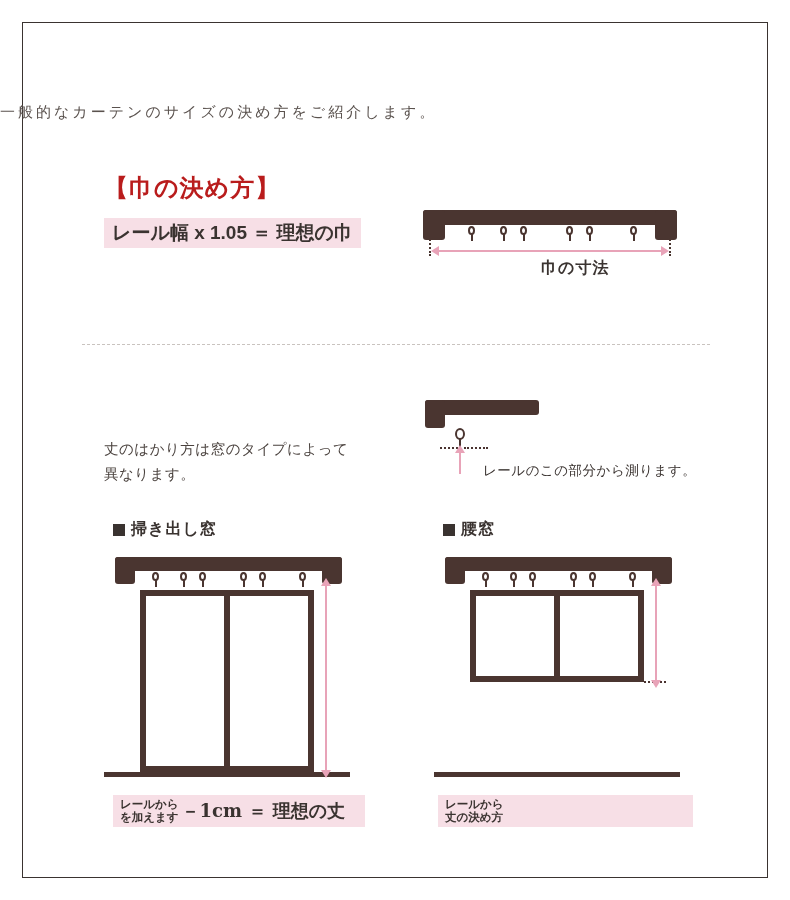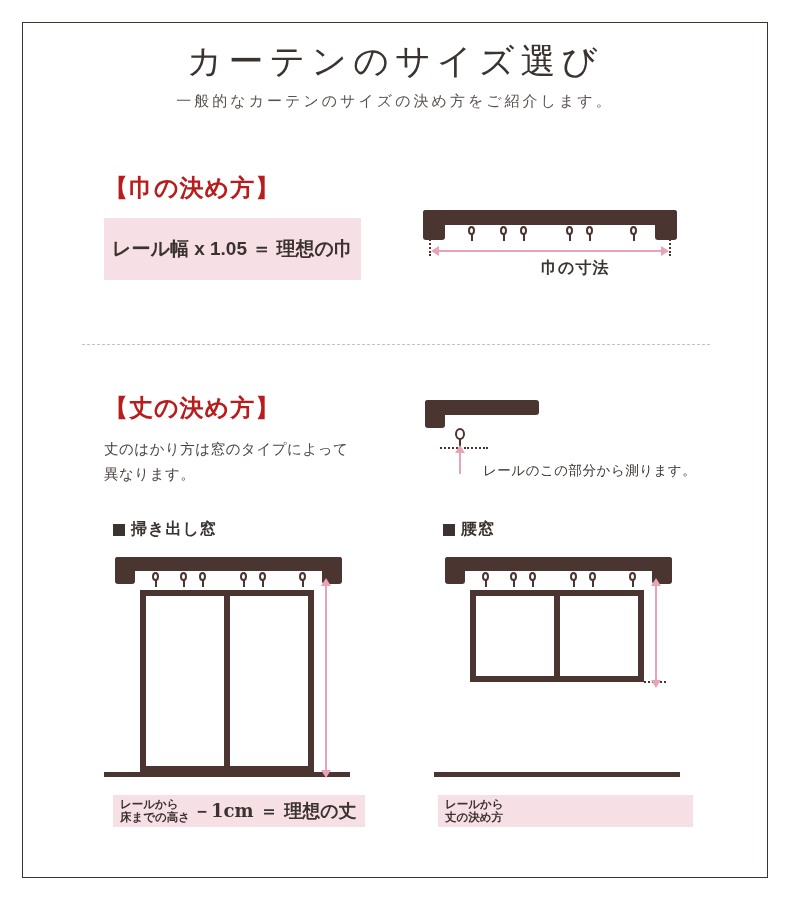--- a/index.html
+++ b/index.html
@@ -40,23 +40,23 @@
     text-align: center;
     font-size: 35px;
     letter-spacing: 6px;
     color: #3a3330;
     font-family: "DejaVu Serif", serif;
     font-weight: 400;
   }
   .subtitle {
     position: absolute;
     left: 0;
-    top: 92px;
+    top: 103px;
     width: 790px;
-    text-align: center;
+    text-align: left;
     font-size: 15px;
     letter-spacing: 3px;
     color: #5a524e;
     font-family: "DejaVu Serif", serif;
   }
 
   
   .sec-head {
     position: absolute;
     font-size: 24px;
@@ -75,21 +75,21 @@
     color: #3a3330;
     font-weight: bold;
     letter-spacing: 0px;
     display: flex;
     align-items: center;
     white-space: nowrap;
   }
   .f1 {
     left: 104px; top: 218px;
     height: 30px;
-    padding: 16px 8px;
+    padding: 0 8px;
     font-size: 19px;
   }
   .note {
     position: absolute;
     font-size: 14.5px;
     line-height: 25px;
     color: #4a423e;
     font-family: "DejaVu Serif", serif;
     letter-spacing: 0.5px;
   }
@@ -274,21 +274,20 @@
     font-family: "DejaVu Serif", serif;
     margin-left: 3px;
   }
 </style>
 </head>
 <body>
 
 <div class="page">
   <div class="frame"></div>
 
-  <div class="title">カーテンのサイズ選び</div>
   <div class="subtitle">一般的なカーテンのサイズの決め方をご紹介します。</div>
 
   <div class="sec-head sec1-head">【巾の決め方】</div>
   <div class="formula f1">レール幅 x 1.05 ＝ 理想の巾</div>
 
   <div>
     <div class="rail-body" style="left:423px; top:210px; width:254px; height:15px;"></div>
     <div class="rail-cap" style="left:423px; top:210px; width:22px; height:30px;"></div>
     <div class="rail-cap" style="left:655px; top:210px; width:22px; height:30px;"></div>
     <div class="ring" style="left:468px; top:226px;"></div>
@@ -305,21 +304,20 @@
     <div class="hook" style="left:633px; top:234px;"></div>
 
     <div class="dotline-v" style="left:429px; top:236px; height:20px;"></div>
     <div class="dotline-v" style="left:669px; top:236px; height:20px;"></div>
     <div class="arrow-h" style="left:438px; top:250px; width:224px;"></div>
     <div class="measure-label" style="left:505px; top:258px;">巾の寸法</div>
   </div>
 
   <div class="divider"></div>
 
-  <div class="sec-head sec2-head">【丈の決め方】</div>
   <div class="note n2">丈のはかり方は窓のタイプによって異なります。</div>
 
   <div>
     <div class="rail-body" style="left:425px; top:400px; width:114px; height:15px;"></div>
     <div class="rail-cap" style="left:425px; top:400px; width:20px; height:28px;"></div>
     <div class="ring" style="left:455px; top:428px; width:10px; height:12px;"></div>
     <div class="hook" style="left:459px; top:439px; height:9px;"></div>
     <div class="dotline-h" style="left:440px; top:447px; width:18px;"></div>
     <div class="dotline-h" style="left:464px; top:447px; width:24px;"></div>
     <div class="arrow-up" style="left:459px; top:452px; height:22px;"></div>
@@ -351,21 +349,21 @@
     <div class="win-frame" style="left:140px; top:590px; width:174px; height:182px;"></div>
     <div class="win-mullion" style="left:224px; top:590px; height:182px;"></div>
     <div class="floor" style="left:104px; top:772px; width:246px;"></div>
 
     <div class="arrow-v" style="left:325px; top:585px; height:186px;"></div>
   </div>
 
   <div class="fbox" style="left:113px; top:795px; width:252px; height:32px;">
     <span class="two-line">
       <span>レールから</span><br>
-      <span>床までの高さ</span>
+      <span>を加えます</span>
     </span>
     <span class="big">－1cm ＝ 理想の丈</span>
   </div>
 
   <div class="type-label" style="left:443px; top:519px;">
     <span class="sq"></span>
     <span>腰窓</span>
   </div>
 
   <div>

